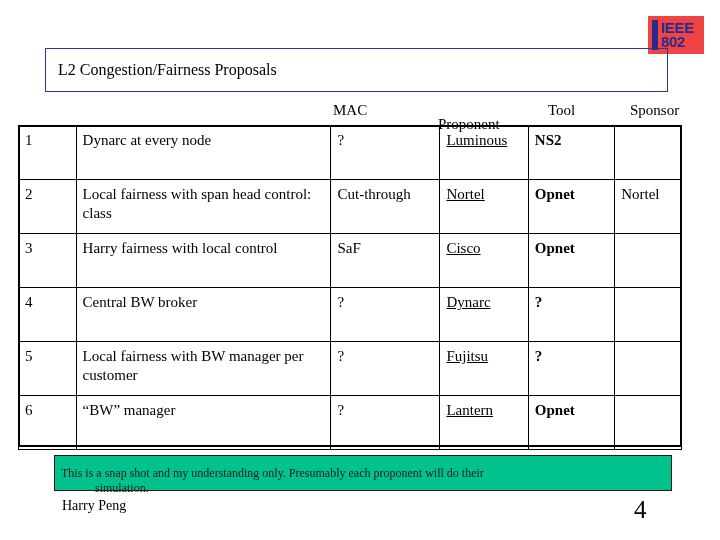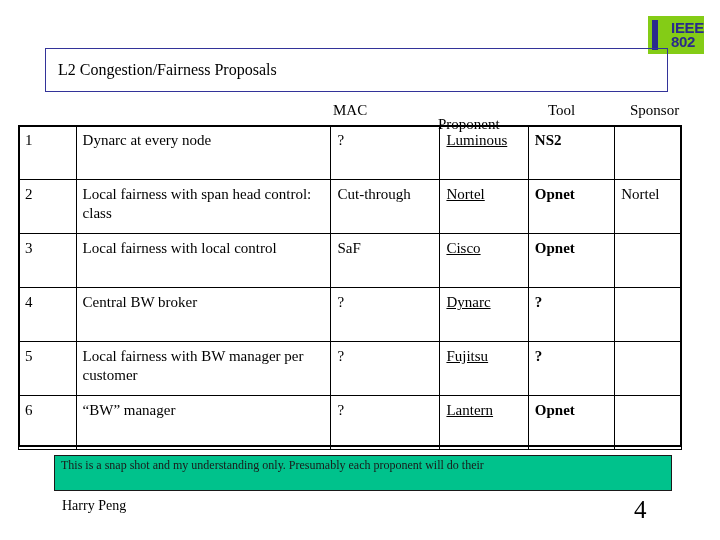--- a/index.html
+++ b/index.html
@@ -16,24 +16,24 @@
     color: #000000;
   }
 
   
   .logo {
     position: absolute;
     left: 648px;
     top: 16px;
     width: 56px;
     height: 38px;
-    background: #84cc16;
+    background: #ef4444;
     display: flex;
     align-items: center;
-    justify-content: space-between;
+    justify-content: flex-start;
   }
   .logo-bar {
     width: 6px;
     height: 30px;
     background: #2a2a8c;
     margin-left: 4px;
     margin-right: 3px;
   }
   .logo-text {
     display: flex;
@@ -131,21 +131,21 @@
   
   .note-box {
     position: absolute;
     left: 54px;
     top: 455px;
     width: 618px;
     height: 36px;
     background: #00C28C;
     border: 1px solid #1a1a1a;
     box-sizing: border-box;
-    padding: 2px 6px 0 6px;
+    padding: 10px 6px 0 6px;
   }
   .note-text {
     font-size: 12px;
     line-height: 15px;
     color: #1a1a1a;
     text-indent: 0;
   }
 
   
   .author {
@@ -200,21 +200,21 @@
     <tr>
       <td class="c-num">2</td>
       <td class="c-meth">Local fairness with span head control: class</td>
       <td class="c-mac">Cut-through</td>
       <td class="c-prop">Nortel</td>
       <td class="c-tool">Opnet</td>
       <td class="c-spons">Nortel</td>
     </tr>
     <tr>
       <td class="c-num">3</td>
-      <td class="c-meth">Local fairness with local control</td>
+      <td class="c-meth">Harry fairness with local control</td>
       <td class="c-mac">SaF</td>
       <td class="c-prop">Cisco</td>
       <td class="c-tool">Opnet</td>
       <td class="c-spons"></td>
     </tr>
     <tr>
       <td class="c-num">4</td>
       <td class="c-meth">Central BW broker</td>
       <td class="c-mac">?</td>
       <td class="c-prop">Dynarc</td>
@@ -236,16 +236,17 @@
       <td class="c-prop">Lantern</td>
       <td class="c-tool">Opnet</td>
       <td class="c-spons"></td>
     </tr>
   </tbody>
 </table>
 <div class="tbl-frame"></div>
 
 <div class="note-box">
   <div class="note-text">This is a snap shot and my understanding only. Presumably each proponent will do their</div>
+  <div class="note-text" style="padding-left:34px;">simulation.</div>
 </div>
 
 <div class="author">Harry Peng</div>
 <div class="page-num">4</div>
 
 </body></html>

